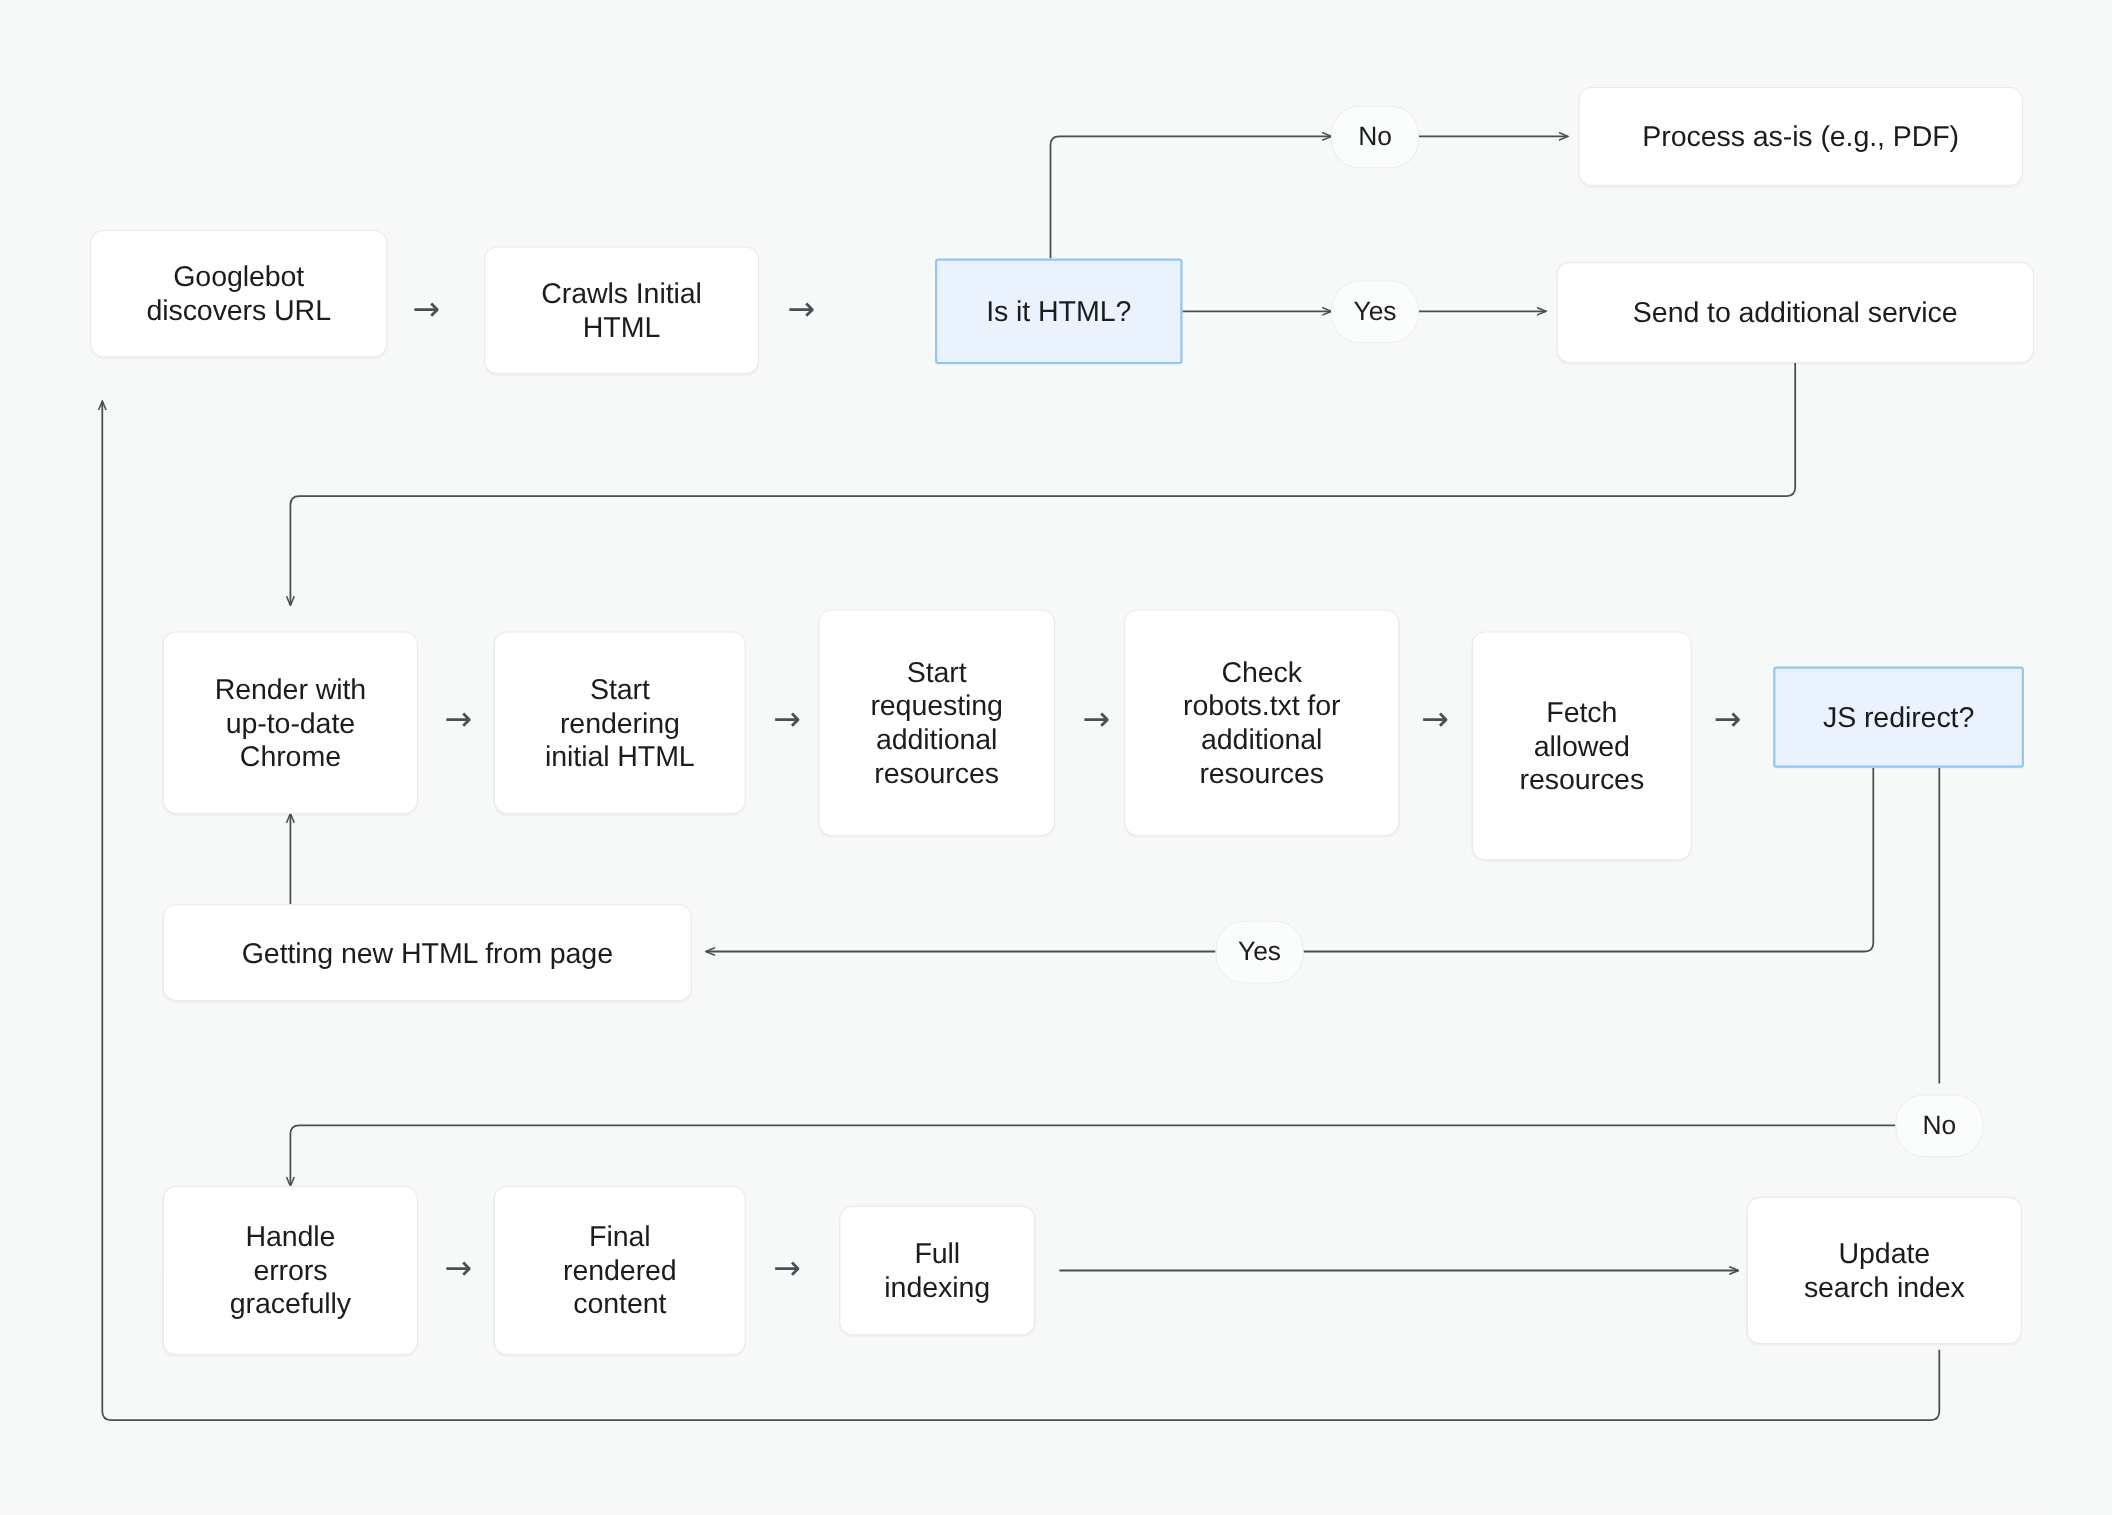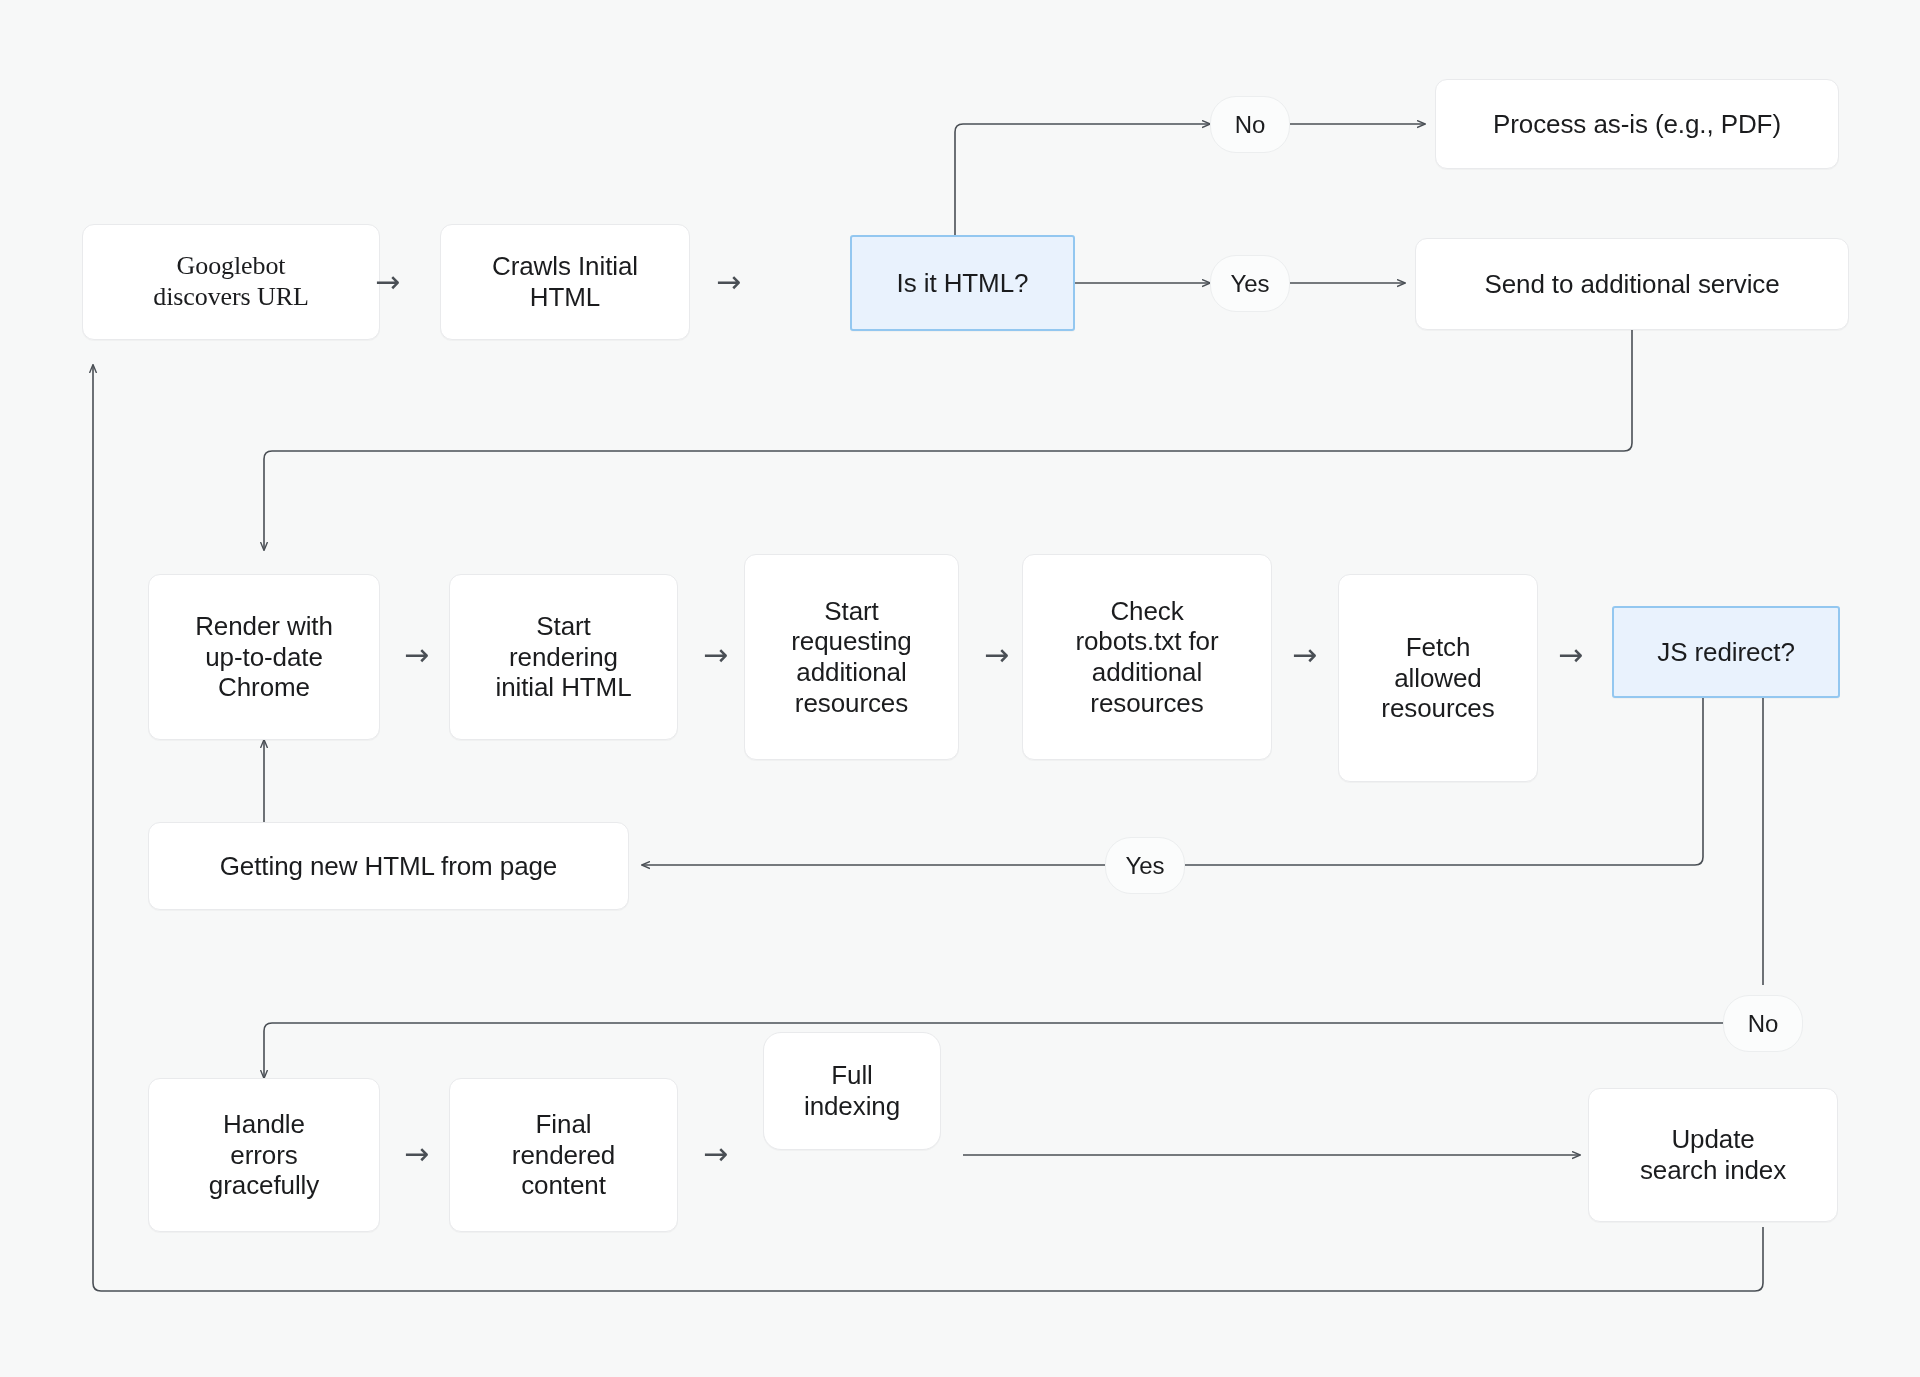--- a/index.html
+++ b/index.html
@@ -103,21 +103,21 @@
       <path d="M1763,698 L1763,985"></path>
 
       <path d="M1723,1023 L272,1023 Q264,1023 264,1031 L264,1078" marker-end="url(#arrowhead)"></path>
 
       <path d="M963,1155 L1580,1155" marker-end="url(#arrowhead)"></path>
 
       <path d="M1763,1227 L1763,1283 Q1763,1291 1755,1291 L101,1291 Q93,1291 93,1283 L93,365" marker-end="url(#arrowhead)"></path>
     </g>
   </svg>
 
-  <div class="node" style="left:82px; top:224px; width:298px; height:116px;font-family:Liberation Serif, serif;">
+  <div class="node" style="left:82px; top:209px; width:270px; height:116px;">
     <span class="label">Googlebot
 discovers URL</span>
   </div>
 
   <span class="arrowglyph" style="left:375px; top:267px;">→</span>
 
   <div class="node" style="left:440px; top:224px; width:250px; height:116px;">
     <span class="label">Crawls Initial
 HTML</span>
   </div>
@@ -211,21 +211,21 @@
   <span class="arrowglyph" style="left:404px; top:1139px;">→</span>
 
   <div class="node" style="left:449px; top:1078px; width:229px; height:154px;">
     <span class="label">Final
 rendered
 content</span>
   </div>
 
   <span class="arrowglyph" style="left:703px; top:1139px;">→</span>
 
-  <div class="node" style="left:763px; top:1032px; width:178px; height:118px;border-radius:18px;">
+  <div class="node" style="left:763px; top:1096px; width:178px; height:118px;">
     <span class="label">Full
 indexing</span>
   </div>
 
   <div class="node" style="left:1588px; top:1088px; width:250px; height:134px;text-align:center;">
     <span class="label">Update
 search index</span>
   </div>
 
 </div>

